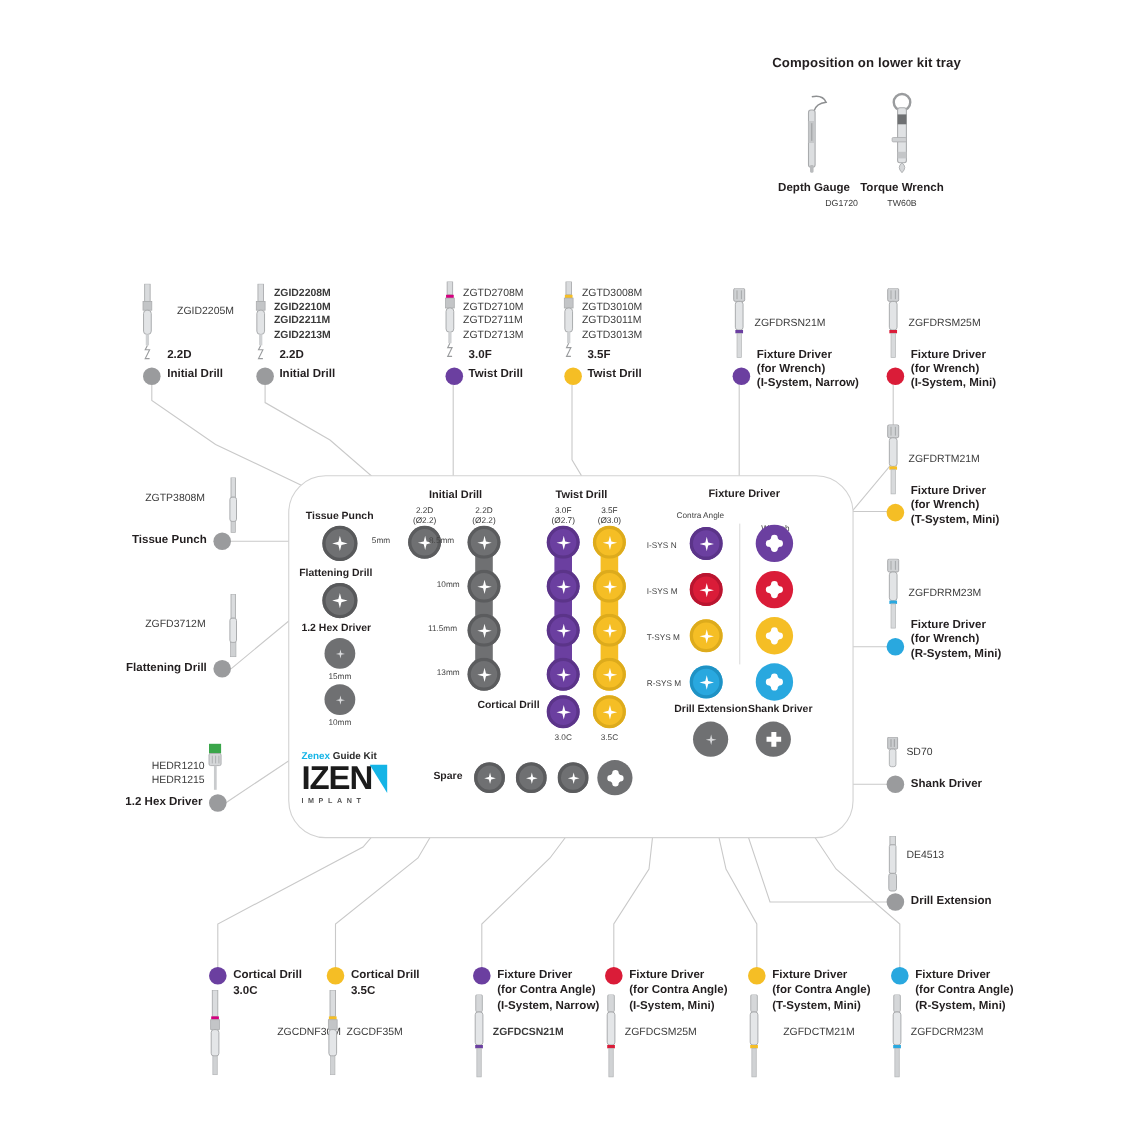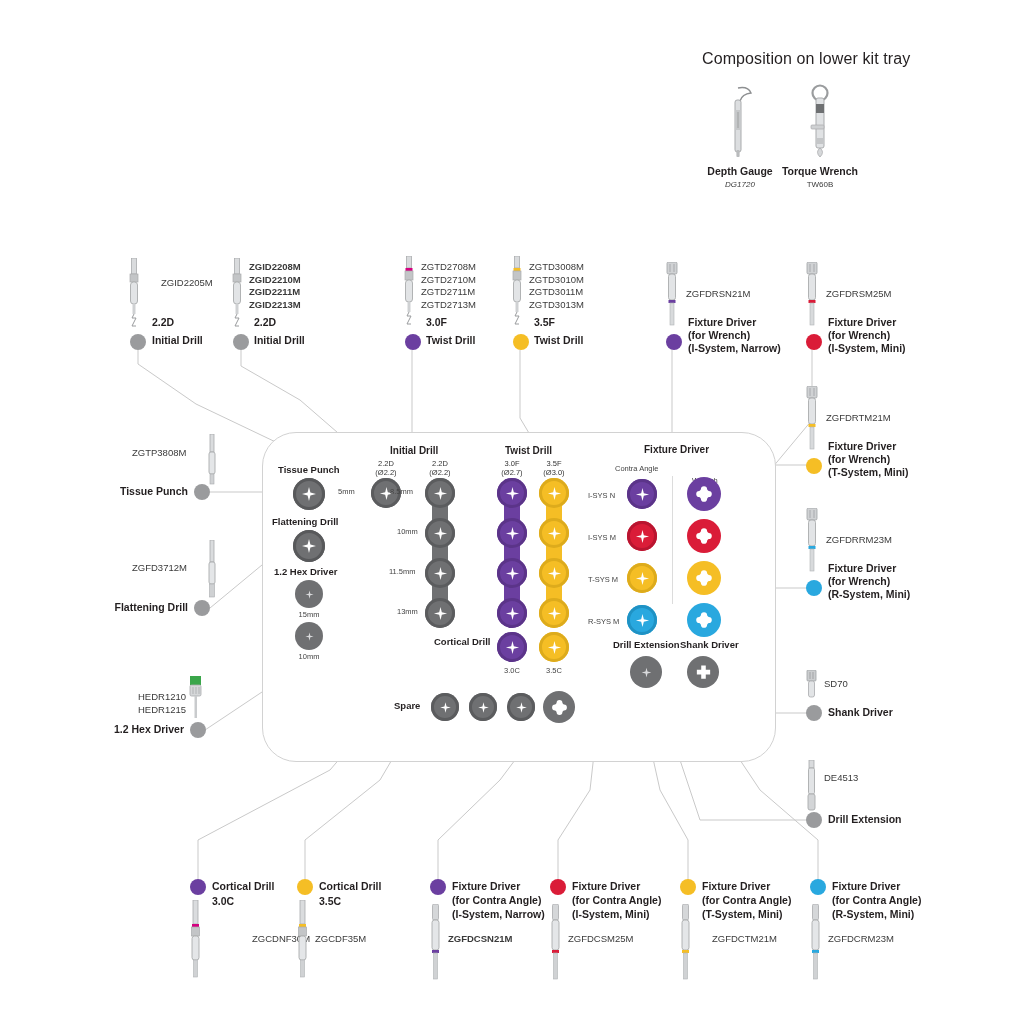--- a/index.html
+++ b/index.html
@@ -7,21 +7,21 @@
     width: 1024px; height: 1024px;
     background: #ffffff;
     font-family: "Liberation Sans", sans-serif;
     overflow: hidden;
   }
   #root { position: relative; width: 1024px; height: 1024px; }
 
   .abs { position: absolute; }
 
   
-  .t-head   { font-size: 16px; font-weight: normal; color: #231f20; letter-spacing: .1px; }
+  .t-head   { font-size: 12px; font-weight: bold; color: #231f20; letter-spacing: .1px; }
   .t-name   { font-size: 10.5px; font-weight: bold; color: #231f20; line-height: 13px; }
   .t-code   { font-size: 9.5px; color: #3a3a3a; line-height: 12.5px; white-space: pre-line; }
   .t-small  { font-size: 8px; color: #3a3a3a; }
   .t-col    { font-size: 7.5px; color: #333; text-align: center; line-height: 8.5px; }
   .t-traylb { font-size: 9.5px; font-weight: bold; color: #231f20; }
   .t-traysm { font-size: 7.5px; color: #444; }
   .t-sec    { font-size: 10px; font-weight: bold; color: #231f20; }
 
   
   .dot { border-radius: 50%; }
@@ -107,21 +107,21 @@
   <div class="abs t-head" style="left:702px; top:50px;">Composition on lower kit tray</div>
 
   <svg class="abs" style="left:722px; top:82px;" width="34" height="78">
     <path d="M16,6 q10,-2 13,5 q-9,1 -11,8" fill="none" stroke="#8d8f91" stroke-width="1.4"></path>
     <rect x="13" y="18" width="6" height="52" rx="2.2" fill="#dcdee0" stroke="#a9abad" stroke-width="1"></rect>
     <rect x="13" y="28" width="6" height="20" fill="#c6c8ca"></rect>
     <line x1="16" y1="30" x2="16" y2="46" stroke="#8d8f91" stroke-width="0.7"></line>
     <rect x="14.4" y="68" width="3.2" height="7" rx="1" fill="#b9bbbd"></rect>
   </svg>
   <div class="abs t-name" style="left:700px; top:165px; width:80px; text-align:center;">Depth Gauge</div>
-  <div class="abs t-small" style="left:700px; top:180px; width:80px; text-align:center;font-style:italic;">DG1720</div>
+  <div class="abs t-small" style="left:700px; top:180px; width:80px; text-align:right;">DG1720</div>
 
   <svg class="abs" style="left:802px; top:82px;" width="36" height="78">
     <circle cx="18" cy="11" r="7.5" fill="none" stroke="#9a9c9e" stroke-width="2.2"></circle>
     <rect x="14" y="16" width="8" height="50" rx="2" fill="#e0e2e4" stroke="#a9abad" stroke-width="1"></rect>
     <rect x="14" y="22" width="8" height="9" fill="#6e7072"></rect>
     <rect x="9" y="43" width="13" height="4" rx="1" fill="#cfd1d3" stroke="#a9abad" stroke-width="0.7"></rect>
     <rect x="14" y="56" width="8" height="6" fill="#c4c6c8"></rect>
     <path d="M18,66 q5,4 0,9 q-5,-5 0,-9" fill="#d6d8da" stroke="#a9abad" stroke-width="0.8"></path>
   </svg>
   <div class="abs t-name" style="left:780px; top:165px; width:80px; text-align:center;">Torque Wrench</div>
@@ -506,20 +506,32 @@
     <svg width="13" height="13" viewBox="0 0 16 16">
         <path d="M8,2 L9.2,6.8 L14,8 L9.2,9.2 L8,14 L6.8,9.2 L2,8 L6.8,6.8 Z" fill="#d9dadc"></path>
       </svg>
   </div>
   <div class="abs slot" style="left:687px; top:656px; width:32px; height:32px; background:#6F7072;">
     <svg width="19" height="19" viewBox="0 0 20 20">
       <path d="M7.6,2.6 h4.8 v4.6 h4.6 v4.8 h-4.6 v4.6 h-4.8 v-4.6 h-4.6 v-4.8 h4.6 z" fill="#fff"></path>
     </svg>
   </div>
 
+  <div id="logo">
+    <div class="logo-top">
+      <span class="logo-zen">Zenex</span><span class="logo-gk"> Guide Kit</span>
+    </div>
+    <div style="position:relative; width:90px; height:32px;">
+      <span class="logo-izen">IZEN</span>
+      <svg style="position:absolute; left:58px; top:2px;" width="22" height="27">
+        <path d="M4,0 L20,0 L20,26 Z" fill="#14b4e6"></path>
+      </svg>
+    </div>
+    <div class="logo-sub">IMPLANT</div>
+  </div>
 
   <div class="abs dot dot-lg" style="left:190px; top:879px; background:#6B3FA0;"></div>
   <div class="abs t-name" style="left:212px; top:880px;">Cortical Drill</div>
   <div class="abs t-name" style="left:212px; top:895px;">3.0C</div>
   <svg class="abs" style="left:186px; top:900px;" width="20" height="78">
     <rect x="7" y="0" width="5" height="24" fill="#dadcde" stroke="#a9abad" stroke-width="0.8"></rect>
     <rect x="6" y="24" width="7" height="3" fill="#d4007f"></rect>
     <rect x="5.5" y="27" width="8" height="9" fill="#c3c5c7" stroke="#a9abad" stroke-width="0.7"></rect>
     <rect x="6" y="36" width="7" height="24" rx="2.5" fill="#e4e6e8" stroke="#a9abad" stroke-width="0.9"></rect>
     <rect x="7.5" y="60" width="4" height="17" fill="#d0d2d4" stroke="#b0b2b4" stroke-width="0.6"></rect>

